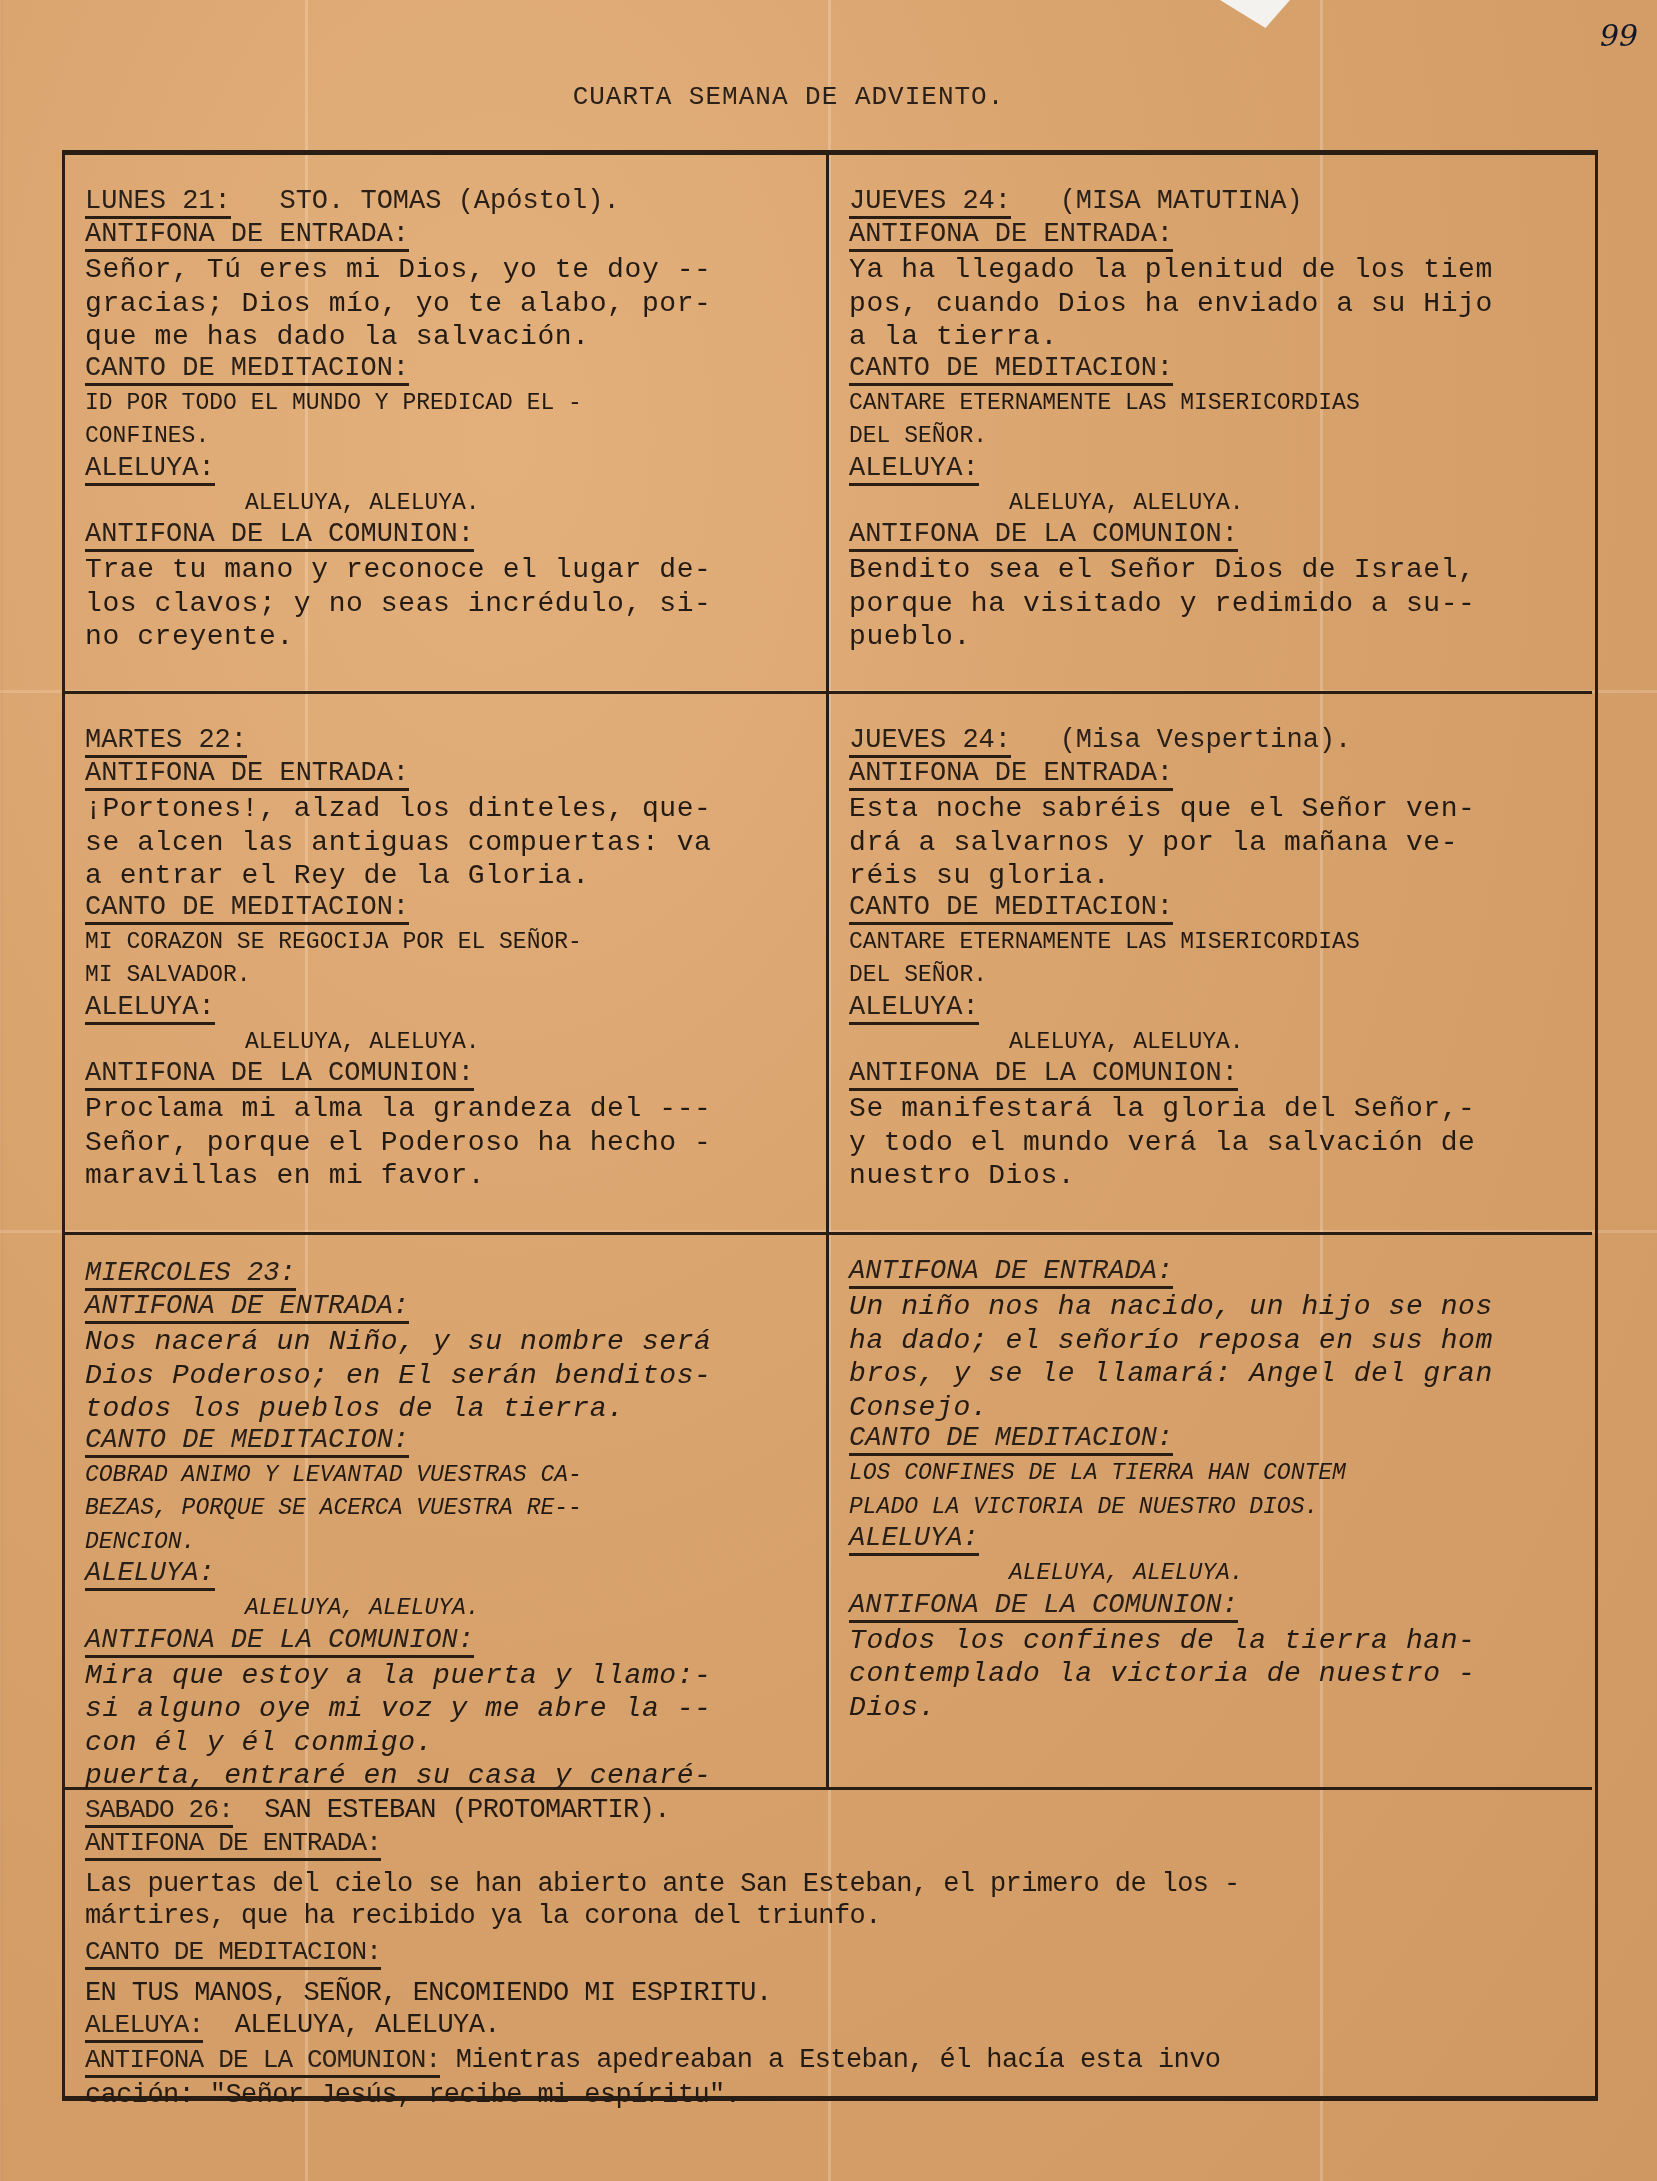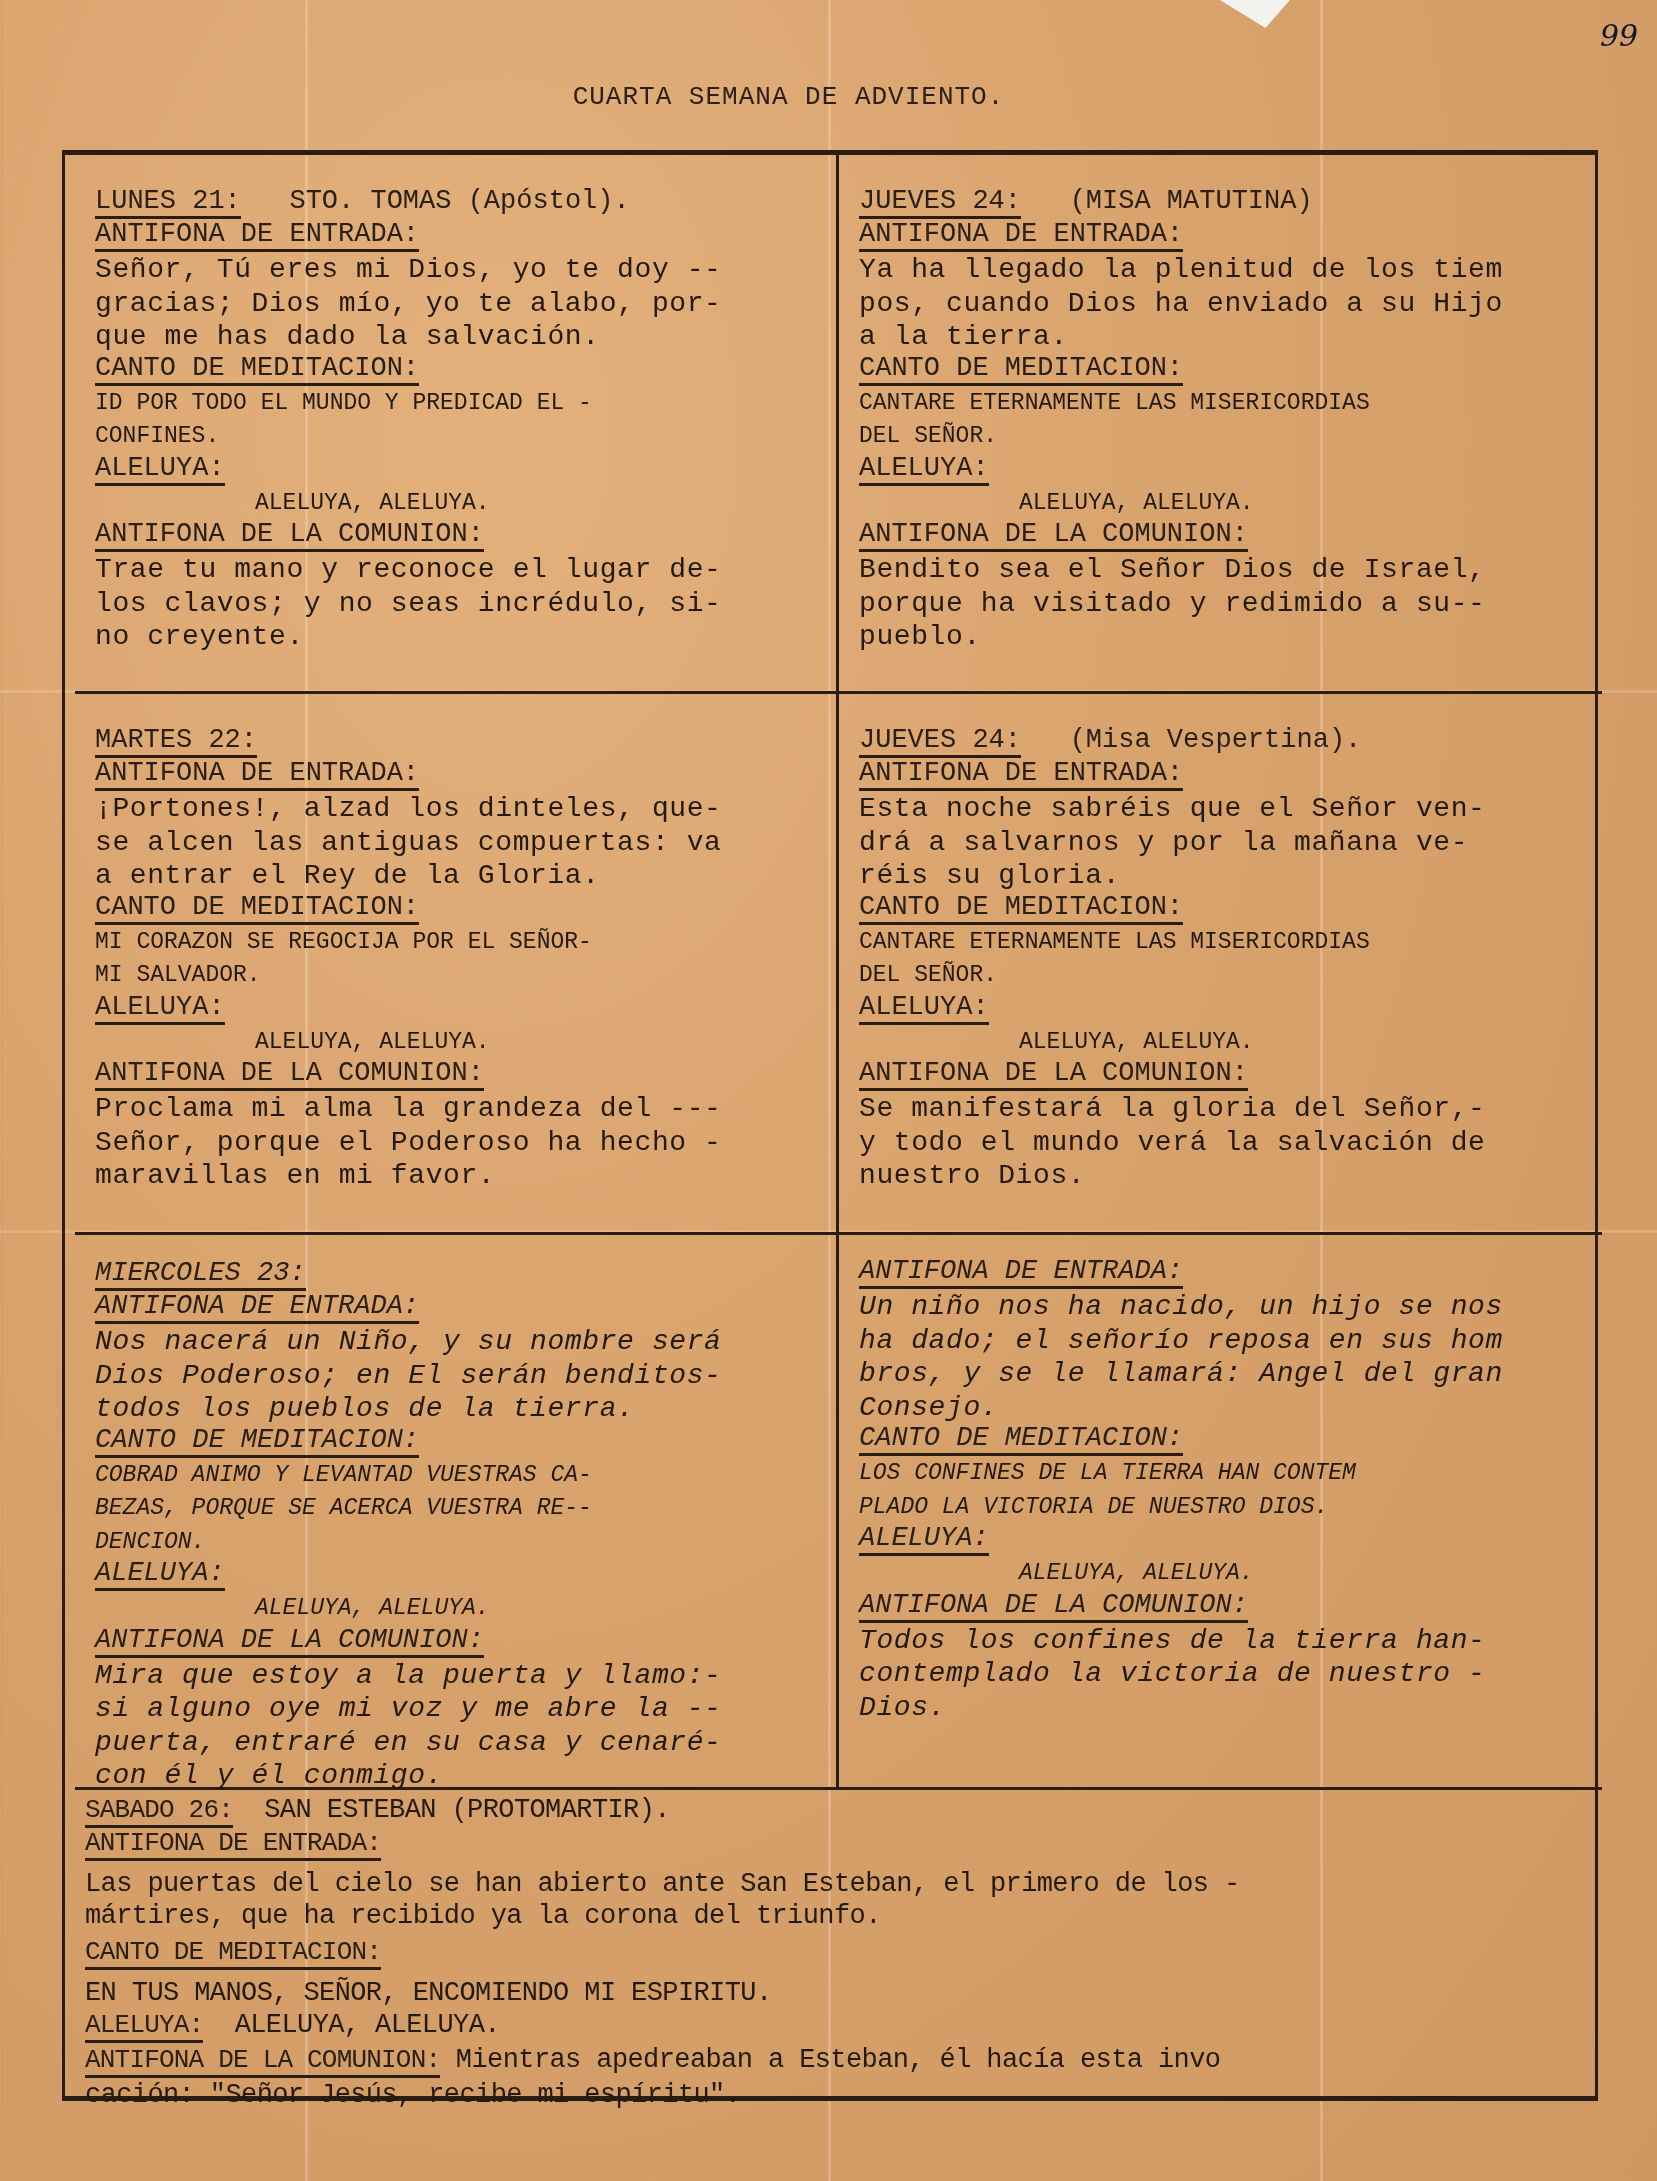--- a/index.html
+++ b/index.html
@@ -25,21 +25,21 @@
   .title {
     position: absolute; top: 82px; left: 0; width: 100%; text-align: center;
     font-size: 26px; letter-spacing: 1px; color: #2b2119;
     transform: translateX(-40px);
   }
   .sheet {
     position: absolute; left: 62px; top: 150px; width: 1530px;
     border-top: 5px solid #2a1d14; border-left: 3px solid #2a1d14; border-right: 3px solid #2a1d14;
     border-bottom: 5px solid #2a1d14;
   }
-  .grid { display: grid; grid-template-columns: 764px 763px; padding-left: 10px; }
+  .grid { display: grid; grid-template-columns: 764px 763px; }
   .cell {
     box-sizing: border-box; padding: 30px 14px 0 20px;
     border-bottom: 3px solid #2a1d14;
   }
   .cell.left { border-right: 3px solid #2a1d14; }
   .row1 .cell { height: 539px; }
   .row2 .cell { height: 541px; }
   .row3 .cell { height: 555px; padding-top: 22px; font-style: italic; }
   .line {
     font-size: 28px; line-height: 33.5px; white-space: pre; letter-spacing: 0.6px;
@@ -151,22 +151,22 @@
       <div class="line">todos los pueblos de la tierra.</div>
       <div><span class="hdr">CANTO DE MEDITACION:</span></div>
       <div class="line caps">COBRAD ANIMO Y LEVANTAD VUESTRAS CA-</div>
       <div class="line caps">BEZAS, PORQUE SE ACERCA VUESTRA RE--</div>
       <div class="line caps">DENCION.</div>
       <div><span class="hdr">ALELUYA:</span></div>
       <div class="line caps aleluya-text">ALELUYA, ALELUYA.</div>
       <div><span class="hdr">ANTIFONA DE LA COMUNION:</span></div>
       <div class="line">Mira que estoy a la puerta y llamo:-</div>
       <div class="line">si alguno oye mi voz y me abre la --</div>
+      <div class="line">con él y él conmigo.</div>
       <div class="line">puerta, entraré en su casa y cenaré-</div>
-      <div class="line">con él y él conmigo.</div>
     </div>
     <div class="cell">
       <div><span class="hdr">ANTIFONA DE ENTRADA:</span></div>
       <div class="line">Un niño nos ha nacido, un hijo se nos</div>
       <div class="line">ha dado; el señorío reposa en sus hom</div>
       <div class="line">bros, y se le llamará: Angel del gran</div>
       <div class="line">Consejo.</div>
       <div><span class="hdr">CANTO DE MEDITACION:</span></div>
       <div class="line caps">LOS CONFINES DE LA TIERRA HAN CONTEM</div>
       <div class="line caps">PLADO LA VICTORIA DE NUESTRO DIOS.</div>

